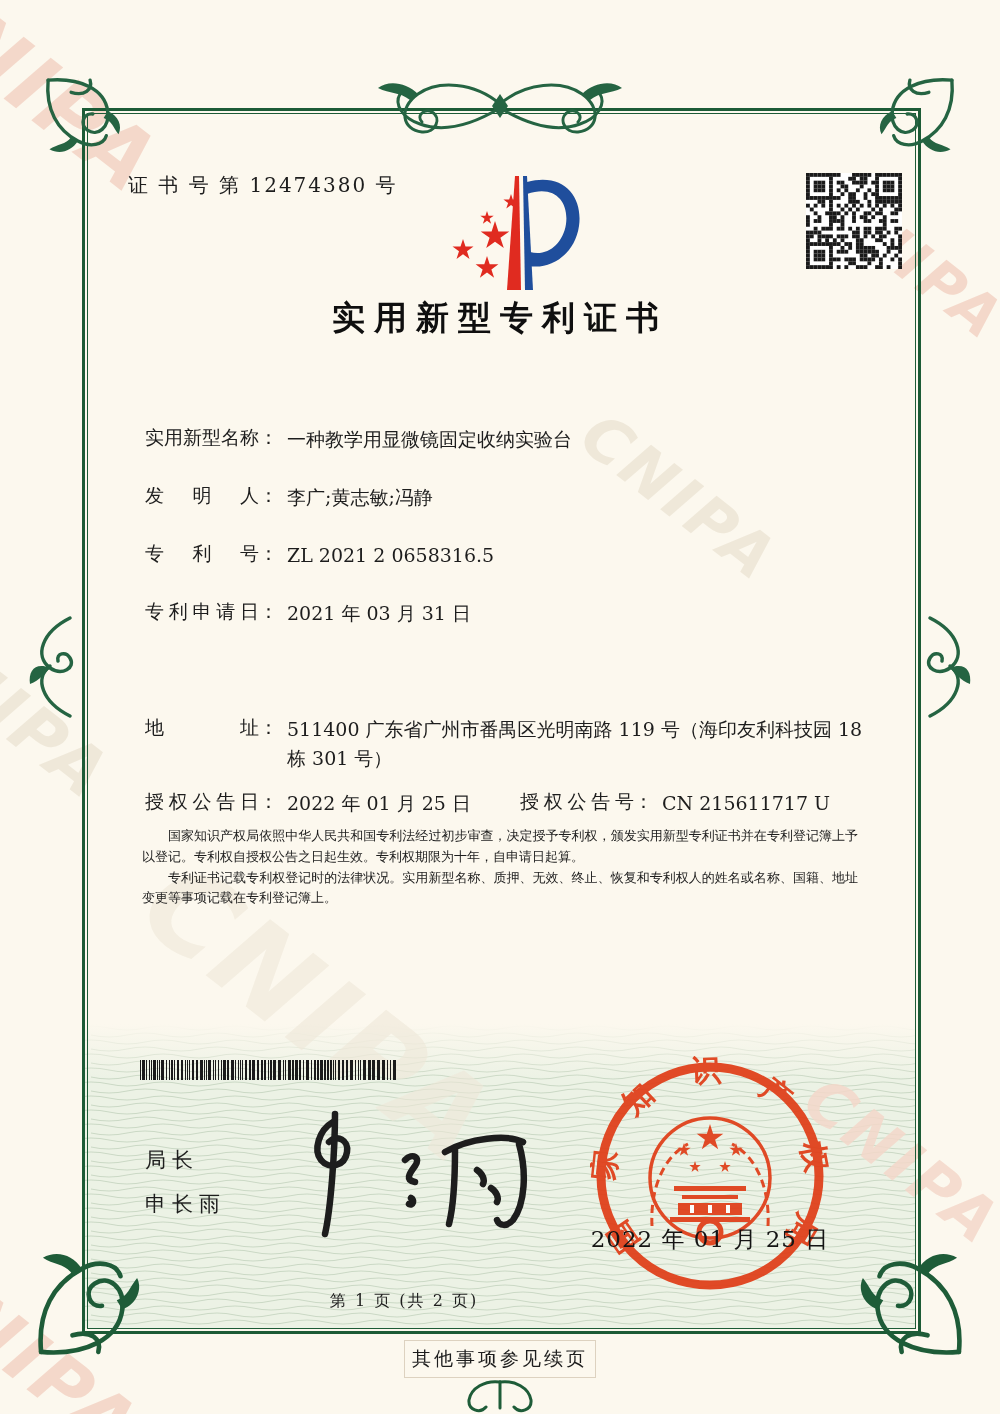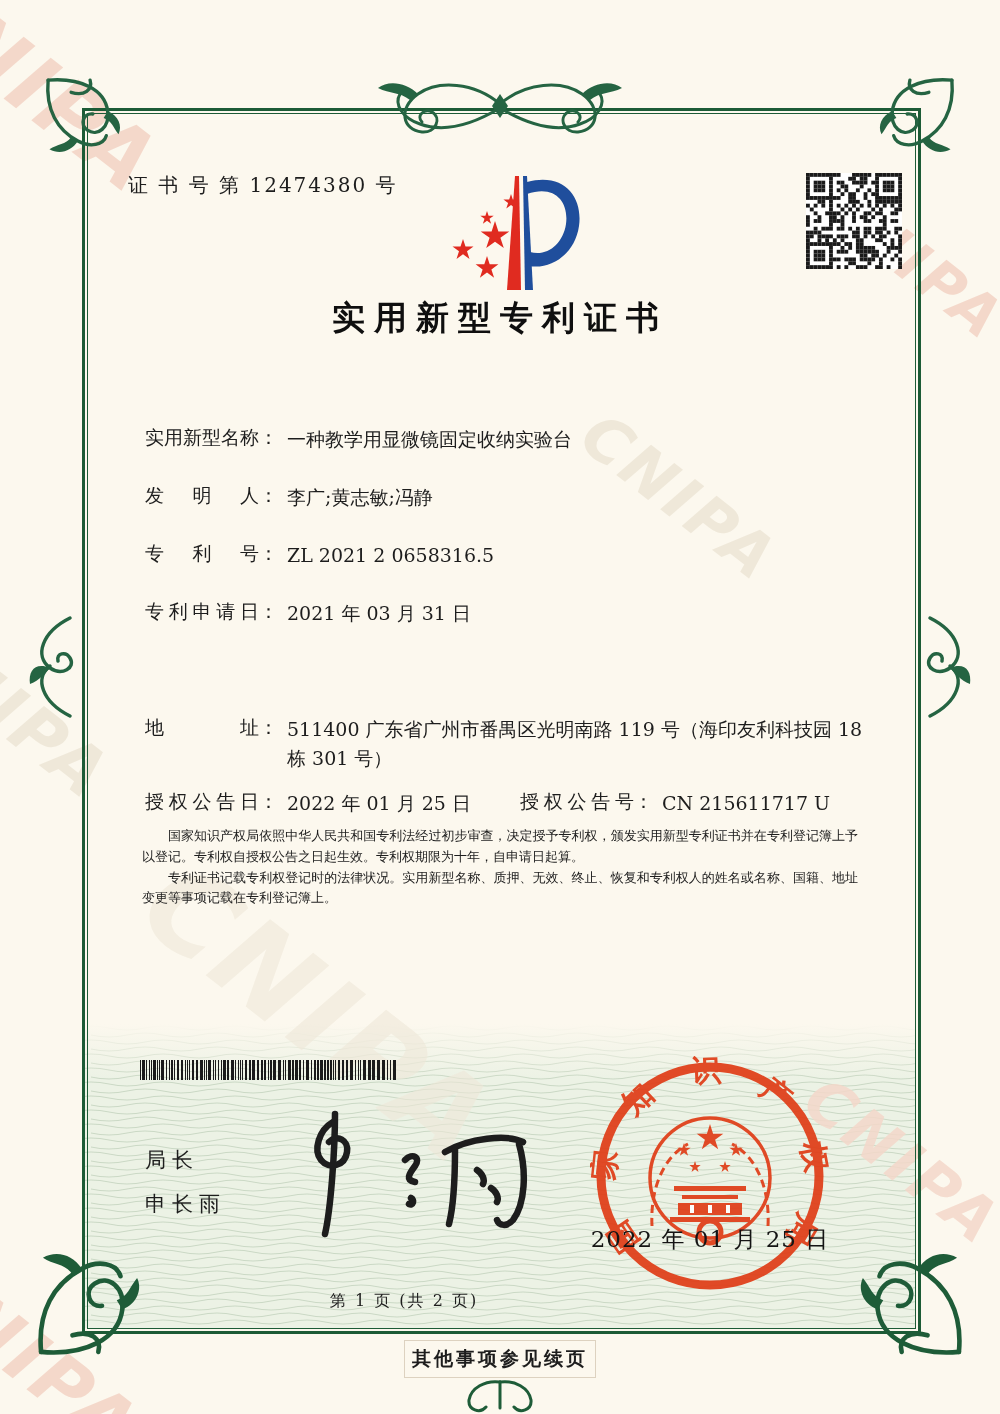--- a/index.html
+++ b/index.html
@@ -32,21 +32,21 @@
   .fval{display:inline-block;margin-left:9px;vertical-align:top;line-height:1.55;}
   .fval-wide{width:578px;}
   #paras{left:142px;top:826px;width:716px;font-size:13px;line-height:1.6;text-align:justify;z-index:3;}
   #paras p{margin:0;text-indent:2em;}
   #sig-title{left:145px;top:1146px;font-size:21px;letter-spacing:6px;z-index:3;}
   #sig-name{left:145px;top:1190px;font-size:21px;letter-spacing:6px;z-index:3;}
   #seal-date{left:590px;top:1224px;width:240px;text-align:center;font-size:23px;
              letter-spacing:1px;color:#141414;z-index:4;}
   #page-num{left:0;top:1291px;width:808px;text-align:center;font-size:16px;letter-spacing:2px;z-index:3;}
   #cont-note{left:0;top:1340px;width:1000px;text-align:center;z-index:3;}
-  #cont-note span{display:inline-block;border:1px solid #ddd2c0;padding:5px 7px;font-size:19px;letter-spacing:3px;font-weight:bold;}
+  #cont-note span{display:inline-block;border:1px solid #ddd2c0;padding:5px 7px;font-size:19px;letter-spacing:3px;}
   svg{display:block;}
 </style>
 </head>
 <body>
 
 <div id="page">
 
   <div id="gpanel">
     <svg width="830" height="304" viewBox="0 0 830 304">
       <g id="waves" stroke="#bfd0ba" stroke-width="1" fill="none" opacity="0.75">

